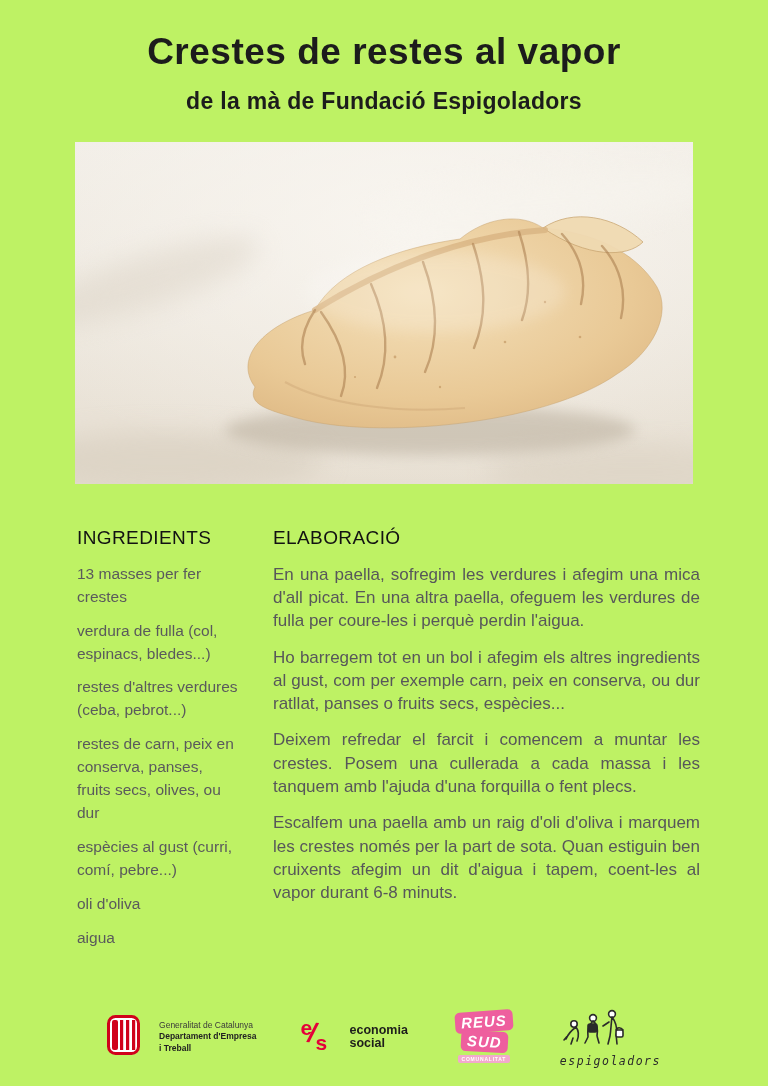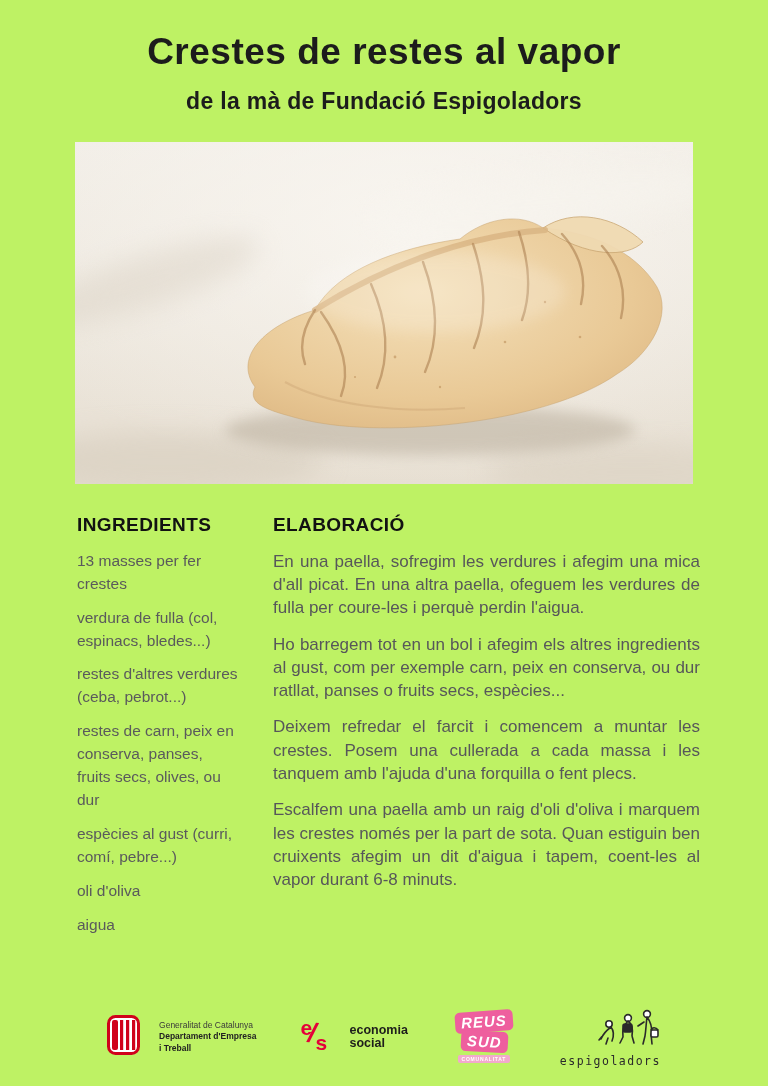--- a/index.html
+++ b/index.html
@@ -12,40 +12,40 @@
   .subtitle{margin-top:15px;font-size:23px;font-weight:700;color:#1c1c1c;letter-spacing:0.3px;}
 
   
   .photo{margin:27px auto 0;width:618px;height:342px;position:relative;}
   .photo svg{display:block;width:100%;height:100%;}
 
   
   .columns{display:flex;gap:33px;margin:26px 68px 0 77px;}
   .col-ingredients{flex:0 0 163px;}
   .col-elaboration{flex:1;min-width:0;}
-  .section-heading{font-size:19px;font-weight:700;color:#121212;letter-spacing:0.4px;margin:4px 0 14px 0;}
+  .section-heading{font-size:19px;font-weight:400;color:#121212;letter-spacing:0.4px;margin:17px 0 14px 0;}
   .ingredient{font-size:15.5px;color:#5a5a5c;line-height:1.48;margin-bottom:11px;}
   .para{font-size:17px;color:#57575a;line-height:1.37;text-align:justify;margin-bottom:13px;}
 
   
   .footer{position:absolute;left:0;right:0;bottom:18px;display:flex;justify-content:center;align-items:center;gap:44px;}
   .logo{display:flex;align-items:center;gap:19px;}
   .gencat-text{font-size:8.5px;line-height:1.3;color:#3a3a3a;}
   .gencat-text .b{font-weight:700;color:#222;margin-top:32px;}
   .es-symbol{position:relative;width:30px;height:34px;color:#e4003a;font-weight:700;}
   .es-symbol .e{position:absolute;left:0;top:-4px;font-size:21px;}
   .es-symbol .slash{position:absolute;left:7px;top:-2px;font-size:27px;font-style:italic;transform:rotate(6deg);}
   .es-symbol .s{position:absolute;left:15px;top:11px;font-size:21px;}
   .es-text{font-size:12.5px;font-weight:700;color:#1d1d1b;line-height:1.05;}
   .reussud{display:flex;flex-direction:column;align-items:center;width:64px;}
   .reussud .word{display:inline-block;background:#ee5f9e;color:#ffffff;font-weight:800;font-style:italic;font-size:15px;letter-spacing:1px;line-height:1;padding:3px 6px;border-radius:5px;text-shadow:0 0 1px #ee5f9e;}
   .reussud .w1{transform:rotate(-4deg);}
   .reussud .w2{transform:rotate(3deg);margin-top:-1px;}
   .reussud .strip{margin-top:3px;background:#f2a9cc;color:#ffffff;font-size:5px;font-weight:700;letter-spacing:0.8px;padding:1px 4px;border-radius:2px;}
-  .espigoladors{display:flex;flex-direction:column;align-items:flex-end;gap:2px;}
+  .espigoladors{display:flex;flex-direction:column;align-items:flex-start;gap:2px;font-style:italic;}
   .espigoladors .label{font-family:"DejaVu Sans Mono","Liberation Mono",monospace;font-size:11.5px;letter-spacing:1.5px;color:#2a2a2a;}
 </style>
 </head>
 <body>
 
 <div class="page">
 
   <div class="header">
     <div class="title">Crestes de restes al vapor</div>
     <div class="subtitle">de la mà de Fundació Espigoladors</div>

